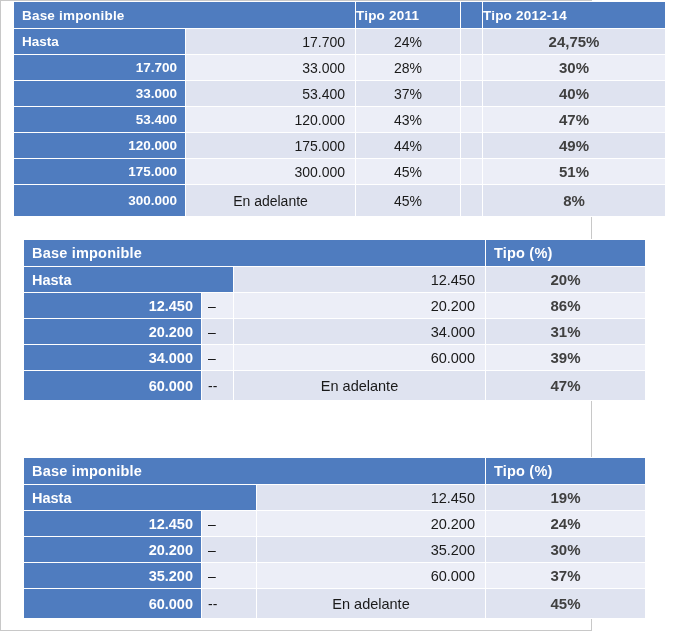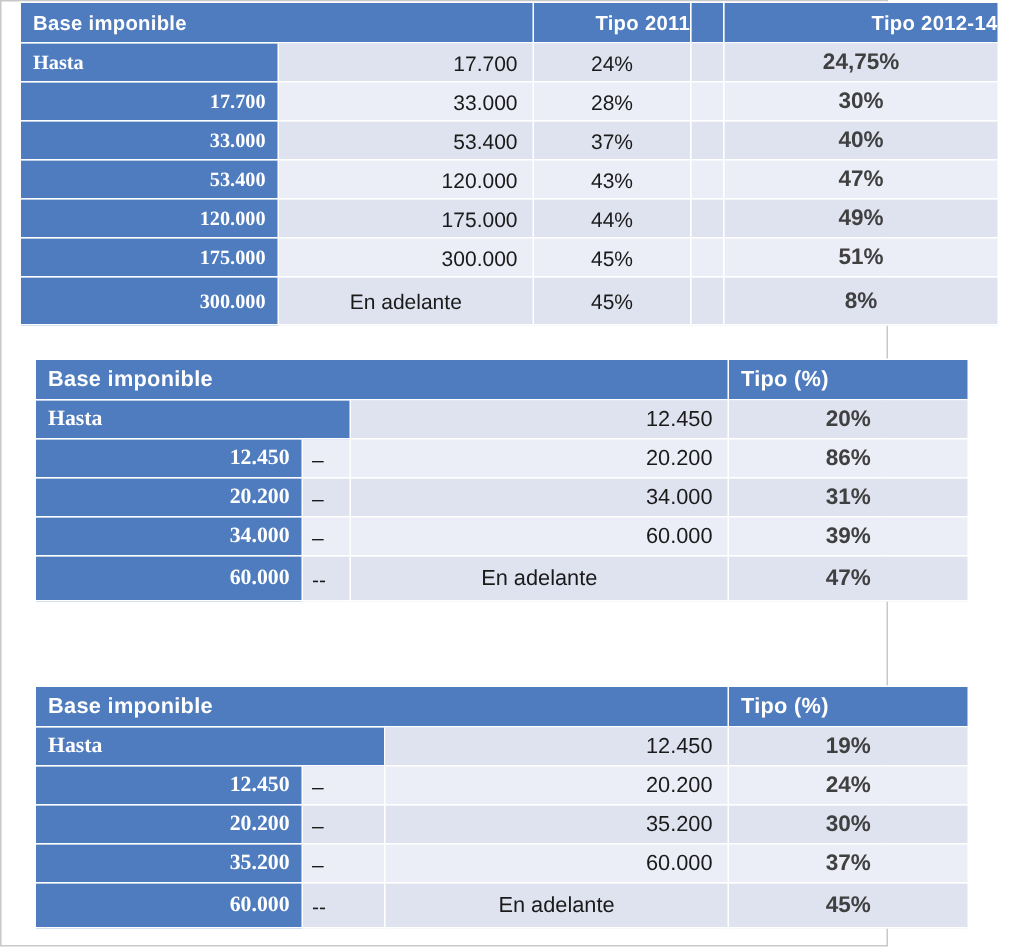--- a/index.html
+++ b/index.html
@@ -39,33 +39,32 @@
     letter-spacing: .2px;
     border: 1px solid #ffffff;
     height: 26px;
     vertical-align: middle;
   }
   .hdr.left {
     text-align: left;
     padding-left: 8px;
   }
   .hdr.center {
-    text-align: right;
+    text-align: left;
   }
   .bluecell {
     background: #4f7cbf;
     color: #ffffff;
     font-weight: bold;
     font-size: 14.5px;
     border: 1px solid #ffffff;
     text-align: right;
     padding-right: 8px;
     height: 25px;
     vertical-align: middle;
-    font-family: Liberation Serif, serif;
   }
   .bluecell.left {
     text-align: left;
     padding-left: 8px;
     padding-right: 0;
   }
   .lightcell {
     background: #dfe3f0;
     color: #1a1a1a;
     font-size: 14.5px;

